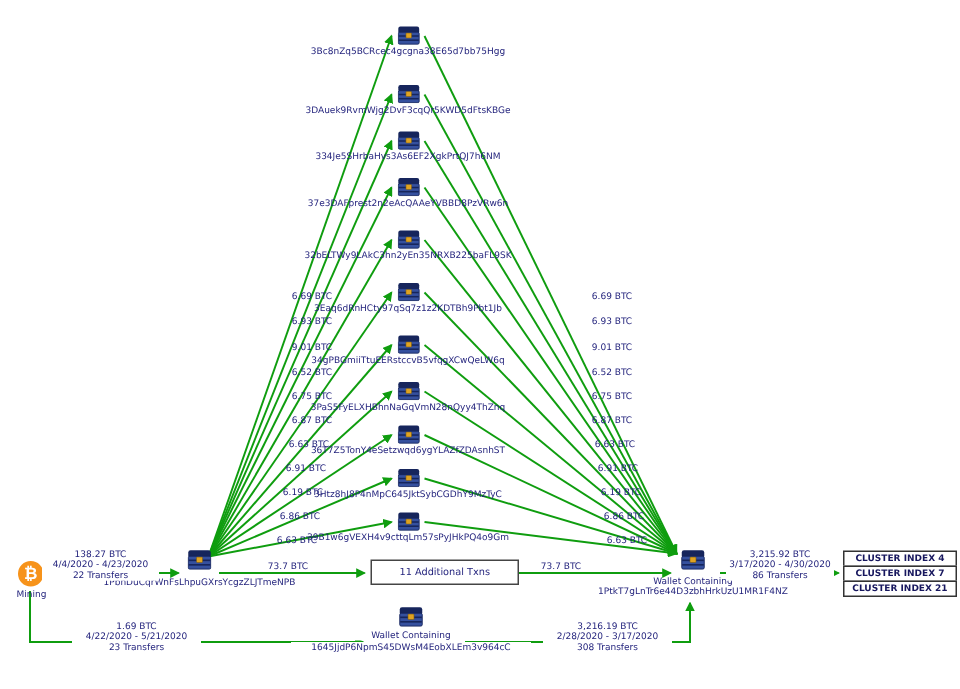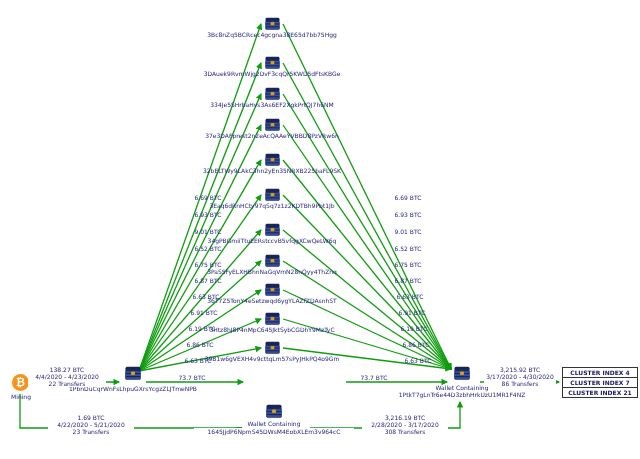--- a/index.html
+++ b/index.html
@@ -192,20 +192,21 @@
   <div class="lbl" style="left:48px;top:385px;width:170px">1PbnDuCqrWnFsLhpuGXrsYcgzZLJTmeNPB</div>
 
   <div class="stack" style="left:28px;top:366px;width:78px">
     <div>138.27 BTC</div>
     <div>4/4/2020 - 4/23/2020</div>
     <div>22 Transfers</div>
   </div>
 
   <div class="amt" style="left:170px;top:374px">73.7 BTC</div>
 
+  <div class="txnbox">11 Additional Txns</div>
 
   <div class="amt" style="left:352px;top:374px">73.7 BTC</div>
 
   <svg class="nodeicon" style="left:454px;top:366px">
       <use href="#sym-wallet"></use>
     </svg>
   <div class="lbl" style="left:392px;top:384px;width:140px">Wallet Containing</div>
   <div class="lbl" style="left:392px;top:391px;width:140px">1PtkT7gLnTr6e44D3zbhHrkUzU1MR1F4NZ</div>
 
   <div class="stack" style="left:484px;top:366px;width:72px">

